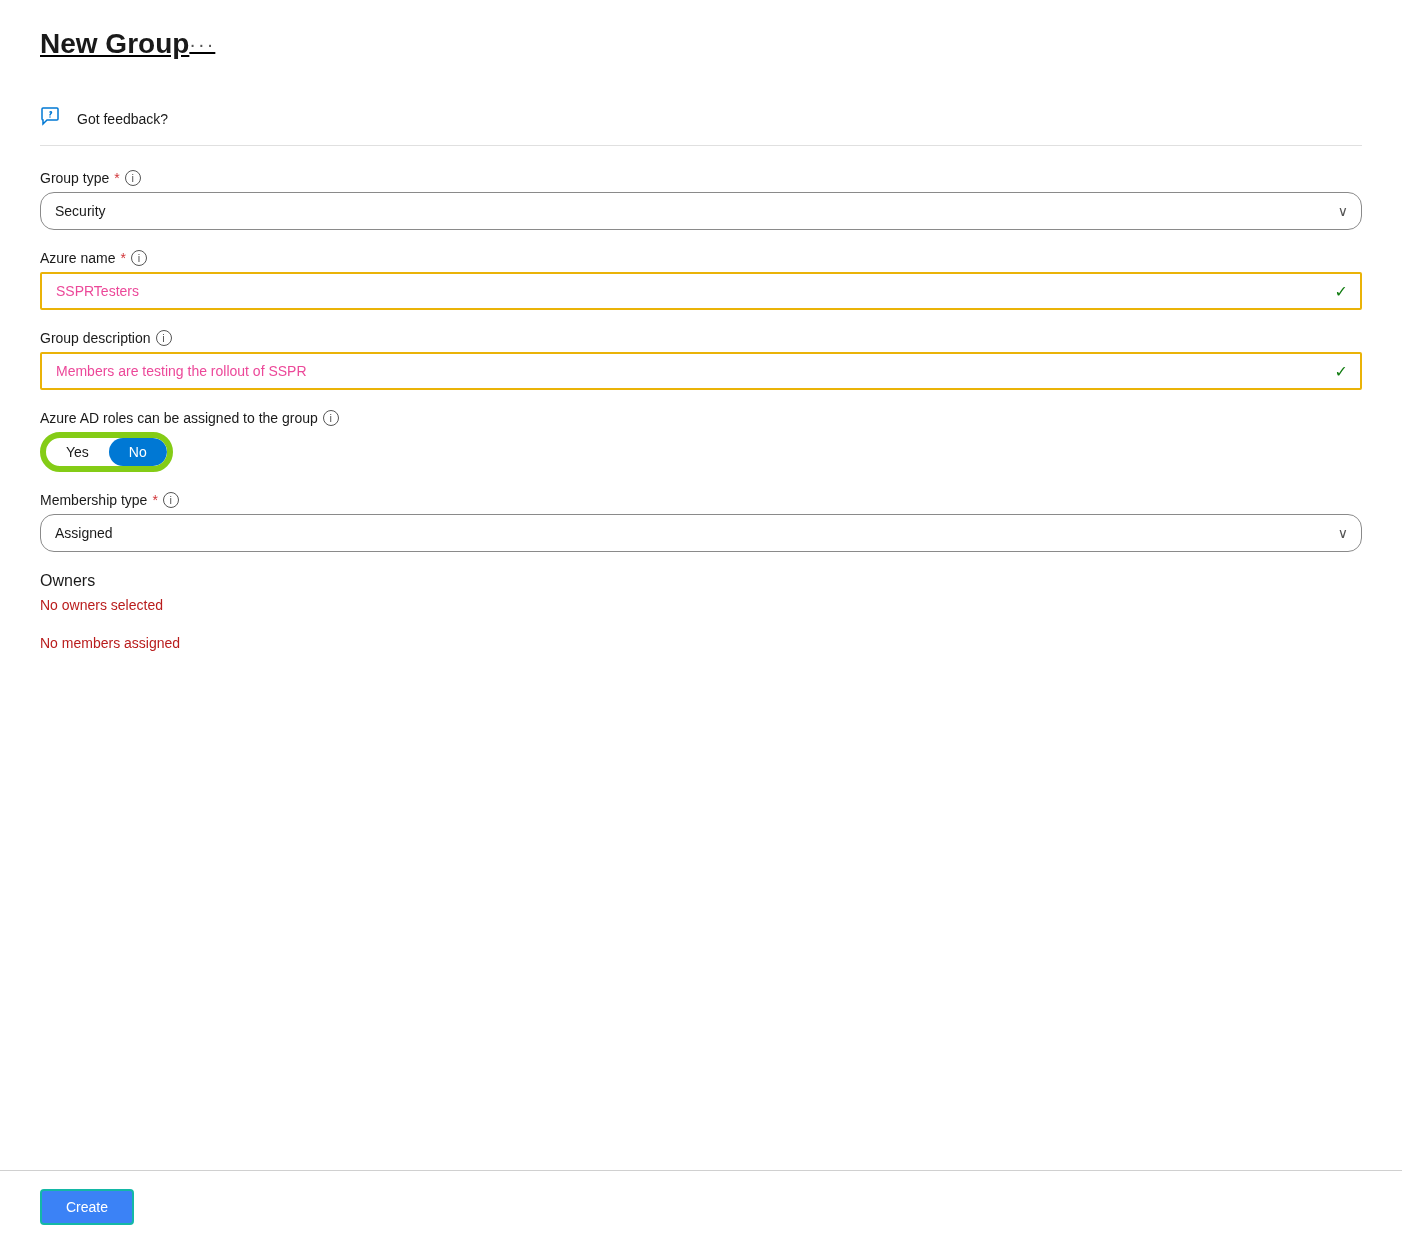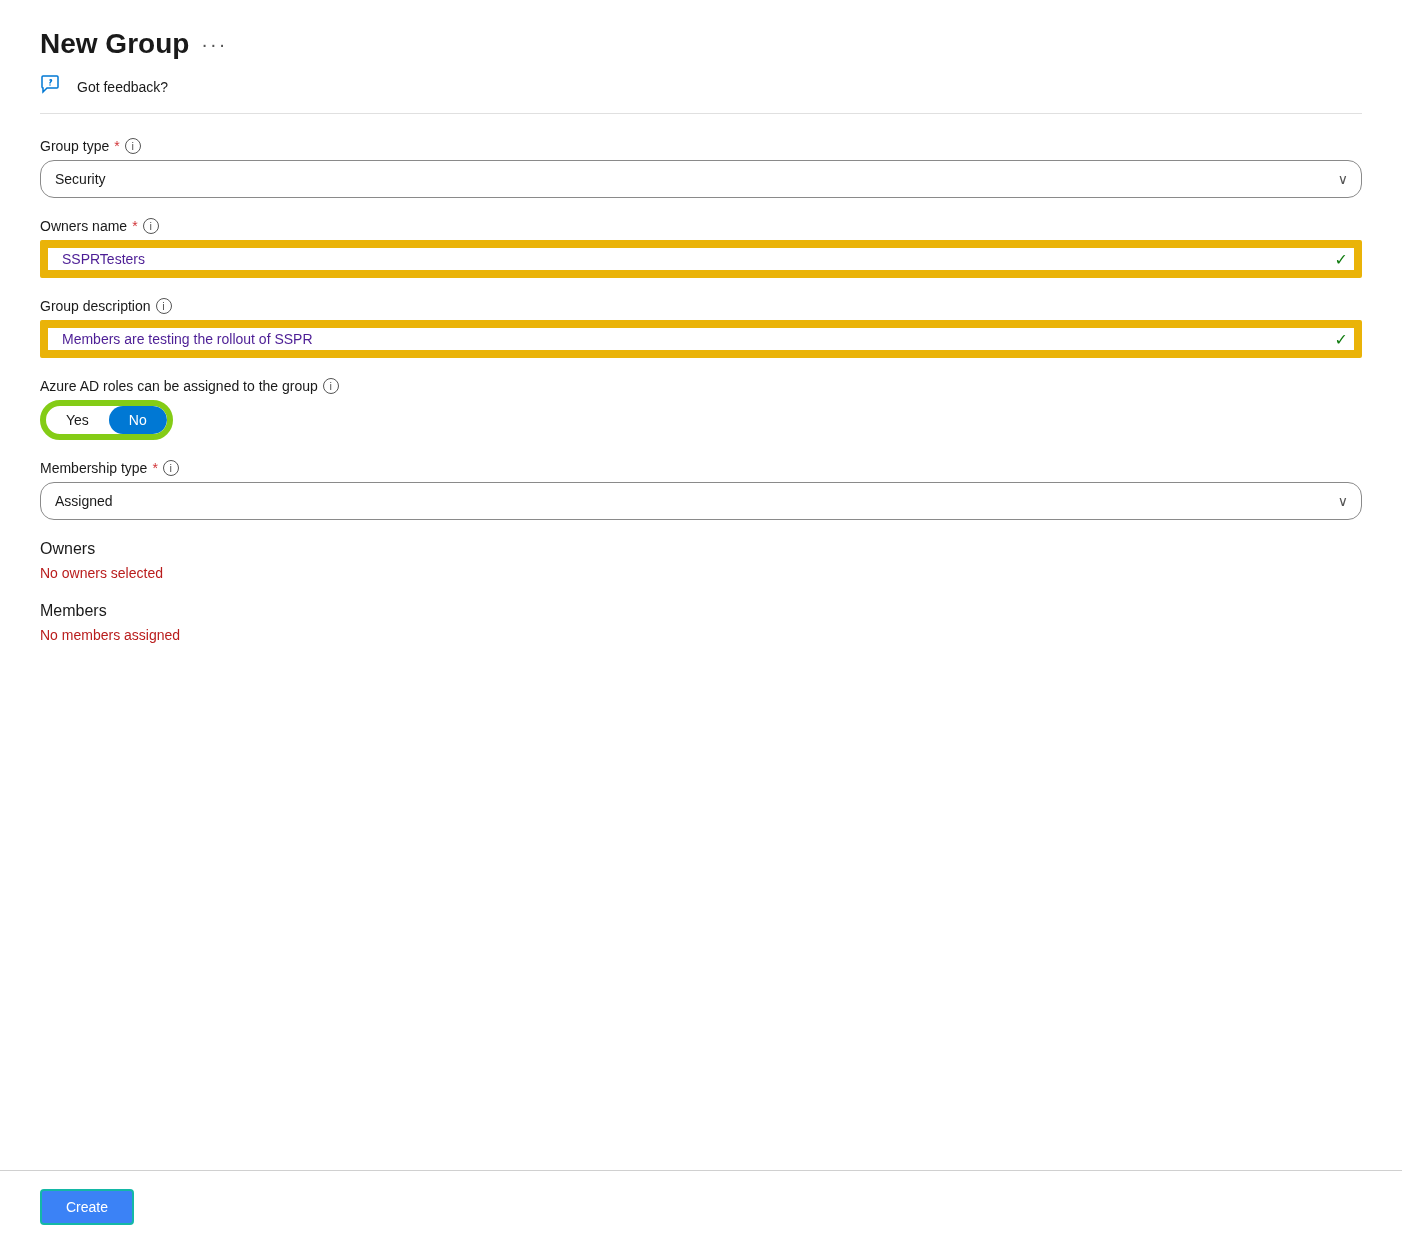--- a/index.html
+++ b/index.html
@@ -27,22 +27,22 @@
 
     .main-content {
       flex: 1;
       padding: 28px 40px 20px 40px;
       background: #fff;
     }
 
     .page-title-row {
       display: flex;
       align-items: center;
-      gap: 12px;
-      margin-bottom: 4px;
+      margin-bottom: 36px;
+      text-decoration: underline;
     }
 
     .page-title {
       font-size: 28px;
       font-weight: 600;
       color: #1a1a1a;
     }
 
     .more-options-icon {
       font-size: 20px;
@@ -126,24 +126,24 @@
       top: 50%;
       transform: translateY(-50%);
       pointer-events: none;
       color: #555;
       font-size: 14px;
     }
 
     .text-input {
       width: 100%;
       padding: 8px 40px 8px 14px;
-      border: 8px solid #eab308;
+      border: 2px solid #eab308;
       border-radius: 2px;
       font-size: 14px;
-      color: #4c1d95;
+      color: #ec4899;
       background: #fff;
       outline: none;
       height: 38px;
     }
 
     .input-wrapper {
       position: relative;
       width: 100%;
     }
 
@@ -243,21 +243,21 @@
         <select>
           <option>Security</option>
           <option>Microsoft 365</option>
         </select>
         <span class="select-chevron">∨</span>
       </div>
     </div>
 
     <div class="form-section">
       <div class="field-label">
-        <span>Owners name</span>
+        <span>Azure name</span>
         <span class="required-star">*</span>
         <span class="info-icon">i</span>
       </div>
       <div class="input-wrapper">
         <input type="text" class="text-input" value="SSPRTesters" style="">
         <span class="input-check">✓</span>
       </div>
     </div>
 
     <div class="form-section">
@@ -297,21 +297,20 @@
         <span class="select-chevron">∨</span>
       </div>
     </div>
 
     <div class="form-section">
       <div class="section-label">Owners</div>
       <a class="link-text">No owners selected</a>
     </div>
 
     <div class="form-section">
-      <div class="section-label">Members</div>
       <a class="link-text">No members assigned</a>
     </div>
 
   </div>
 
   <div class="footer-bar">
     <button class="create-button">Create</button>
   </div>
 </div>
 

